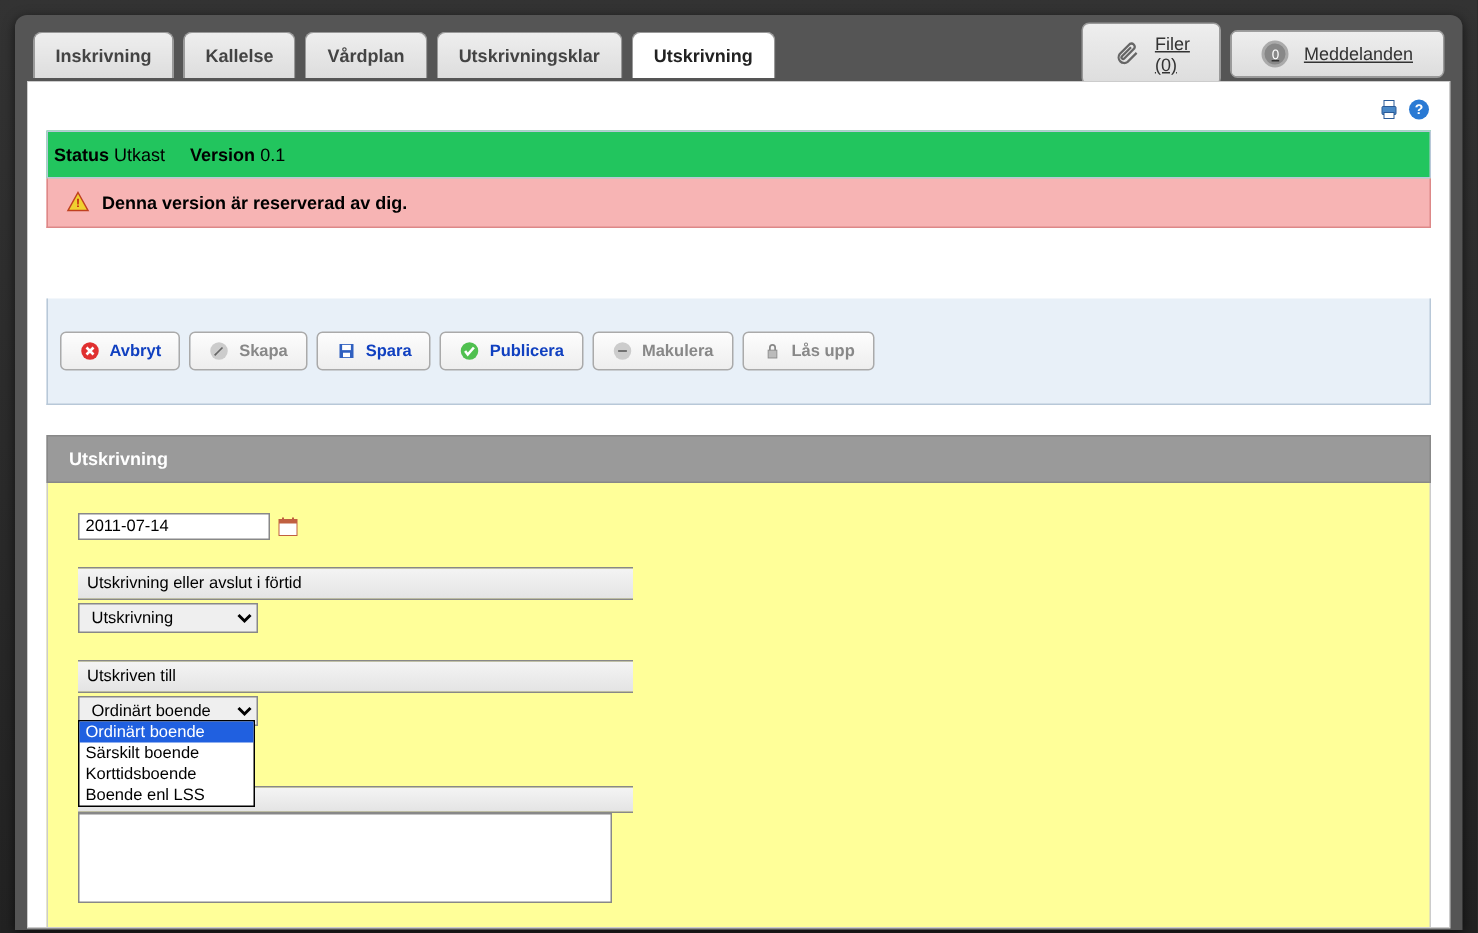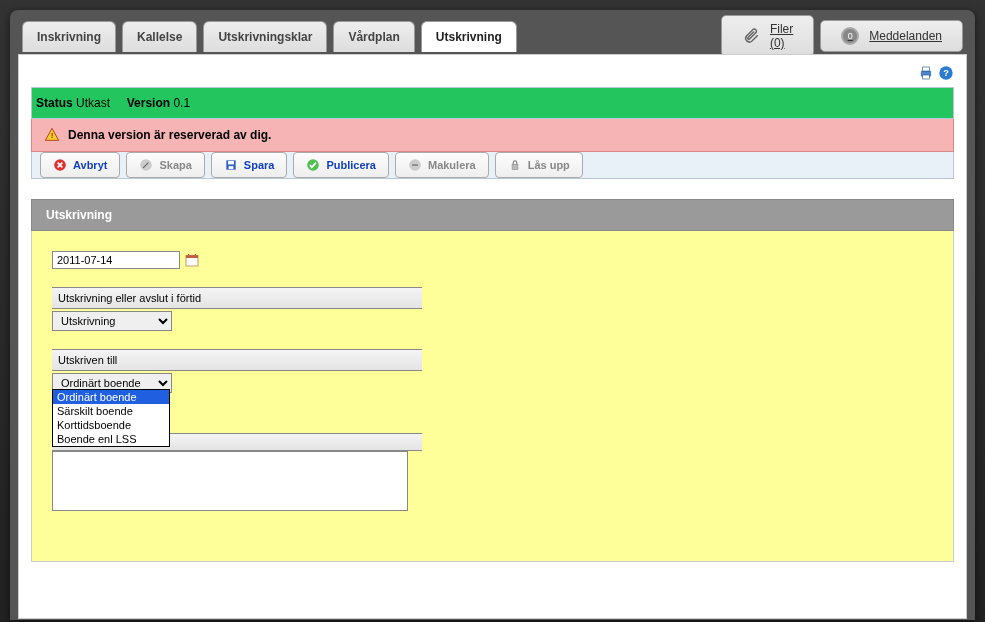--- a/index.html
+++ b/index.html
@@ -101,23 +101,24 @@
   align-items: center;
   gap: 8px;
   font-weight: bold;
   font-size: 12px;
 }
 .alert-bar svg { width: 16px; height: 16px; }
 .toolbar {
   background: #e8f0f8;
   border: 1px solid #b8c8d8;
   border-top: none;
-  padding: 0 8px;
+  padding: 22px 8px;
   display: flex;
   gap: 6px;
+  margin-top: 47px;
 }
 .tbtn {
   display: flex;
   align-items: center;
   gap: 6px;
   background: linear-gradient(#fdfdfd, #eee);
   border: 1px solid #aaa;
   border-radius: 4px;
   padding: 5px 12px;
   font-size: 11px;
@@ -187,22 +188,22 @@
 </style>
 </head>
 <body>
 
 <div class="outer">
 <div class="window">
 
 <div class="topbar">
   <div class="tab">Inskrivning</div>
   <div class="tab">Kallelse</div>
+  <div class="tab">Vårdplan</div>
   <div class="tab">Utskrivningsklar</div>
-  <div class="tab">Vårdplan</div>
   <div class="tab active">Utskrivning</div>
   <div class="top-spacer"></div>
   <div class="top-btn">
     <svg viewBox="0 0 24 24" fill="none" stroke="#666" stroke-width="2">
             <path d="M21 11l-8 8a5 5 0 01-7-7l9-9a3 3 0 014 4l-9 9a1 1 0 01-2-2l8-8"></path>
           </svg>
     <span>Filer (0)</span>
   </div>
   <div class="top-btn">
     <span class="badge">0</span>

